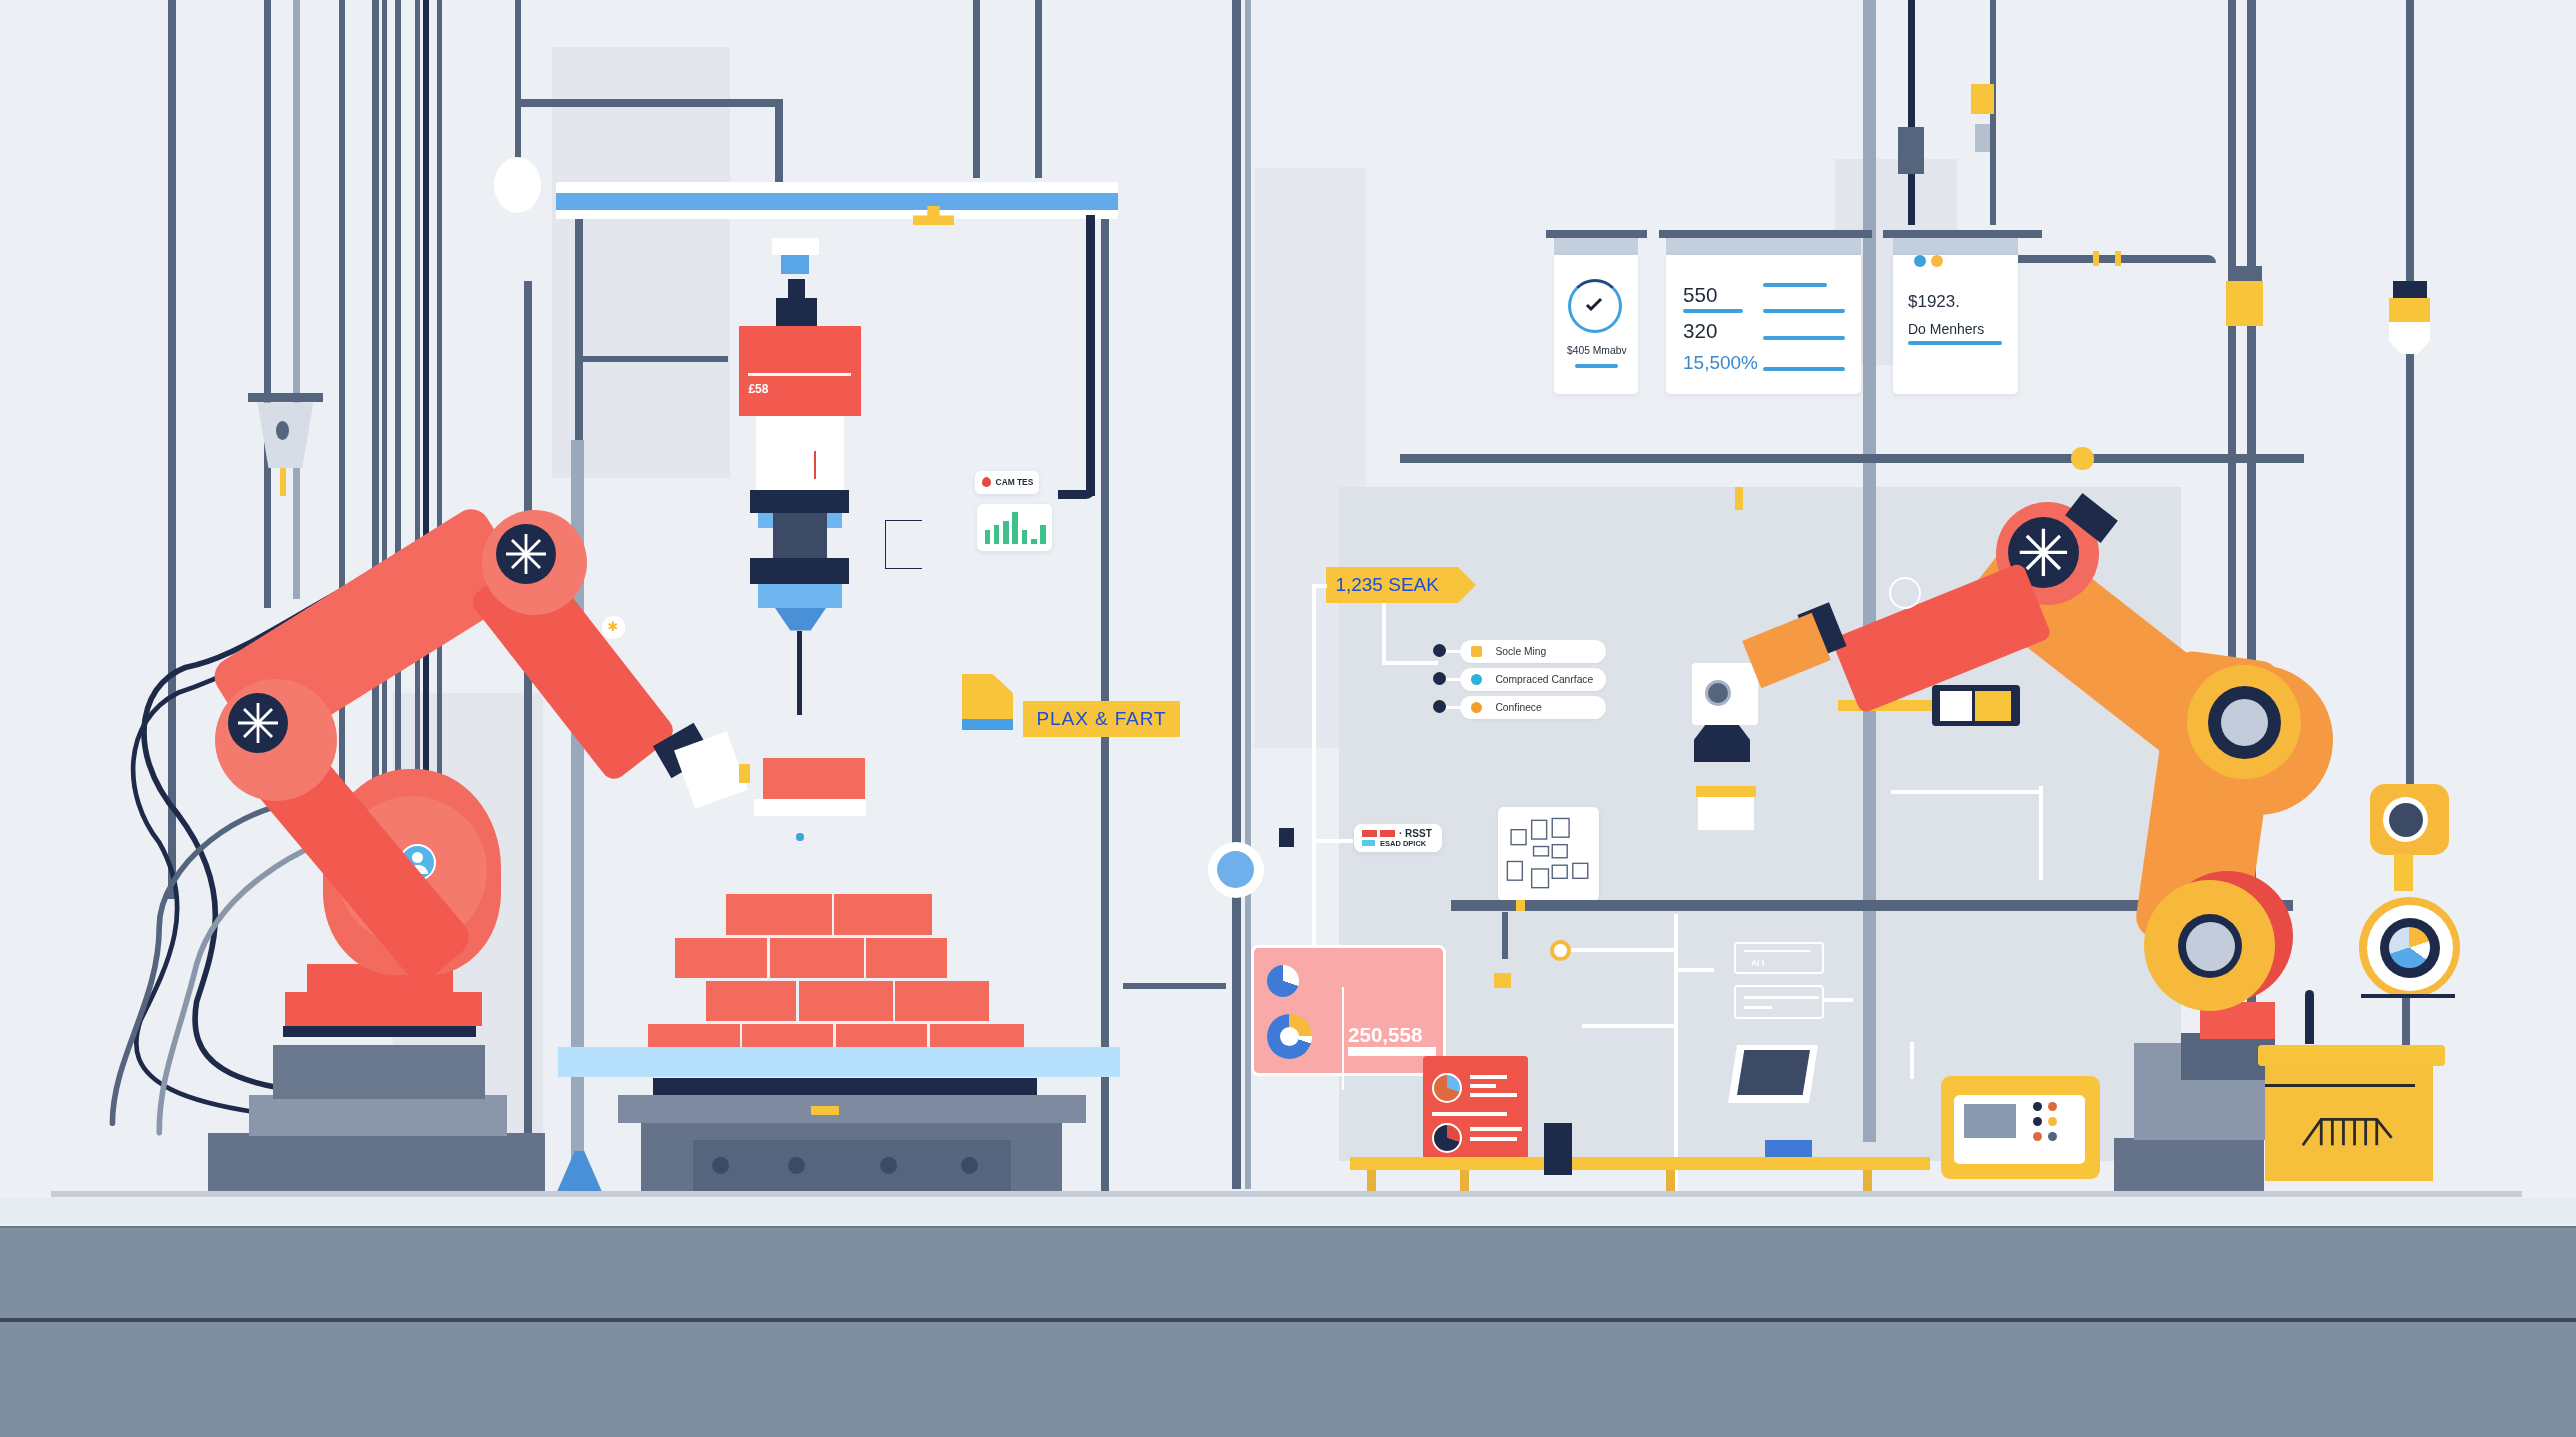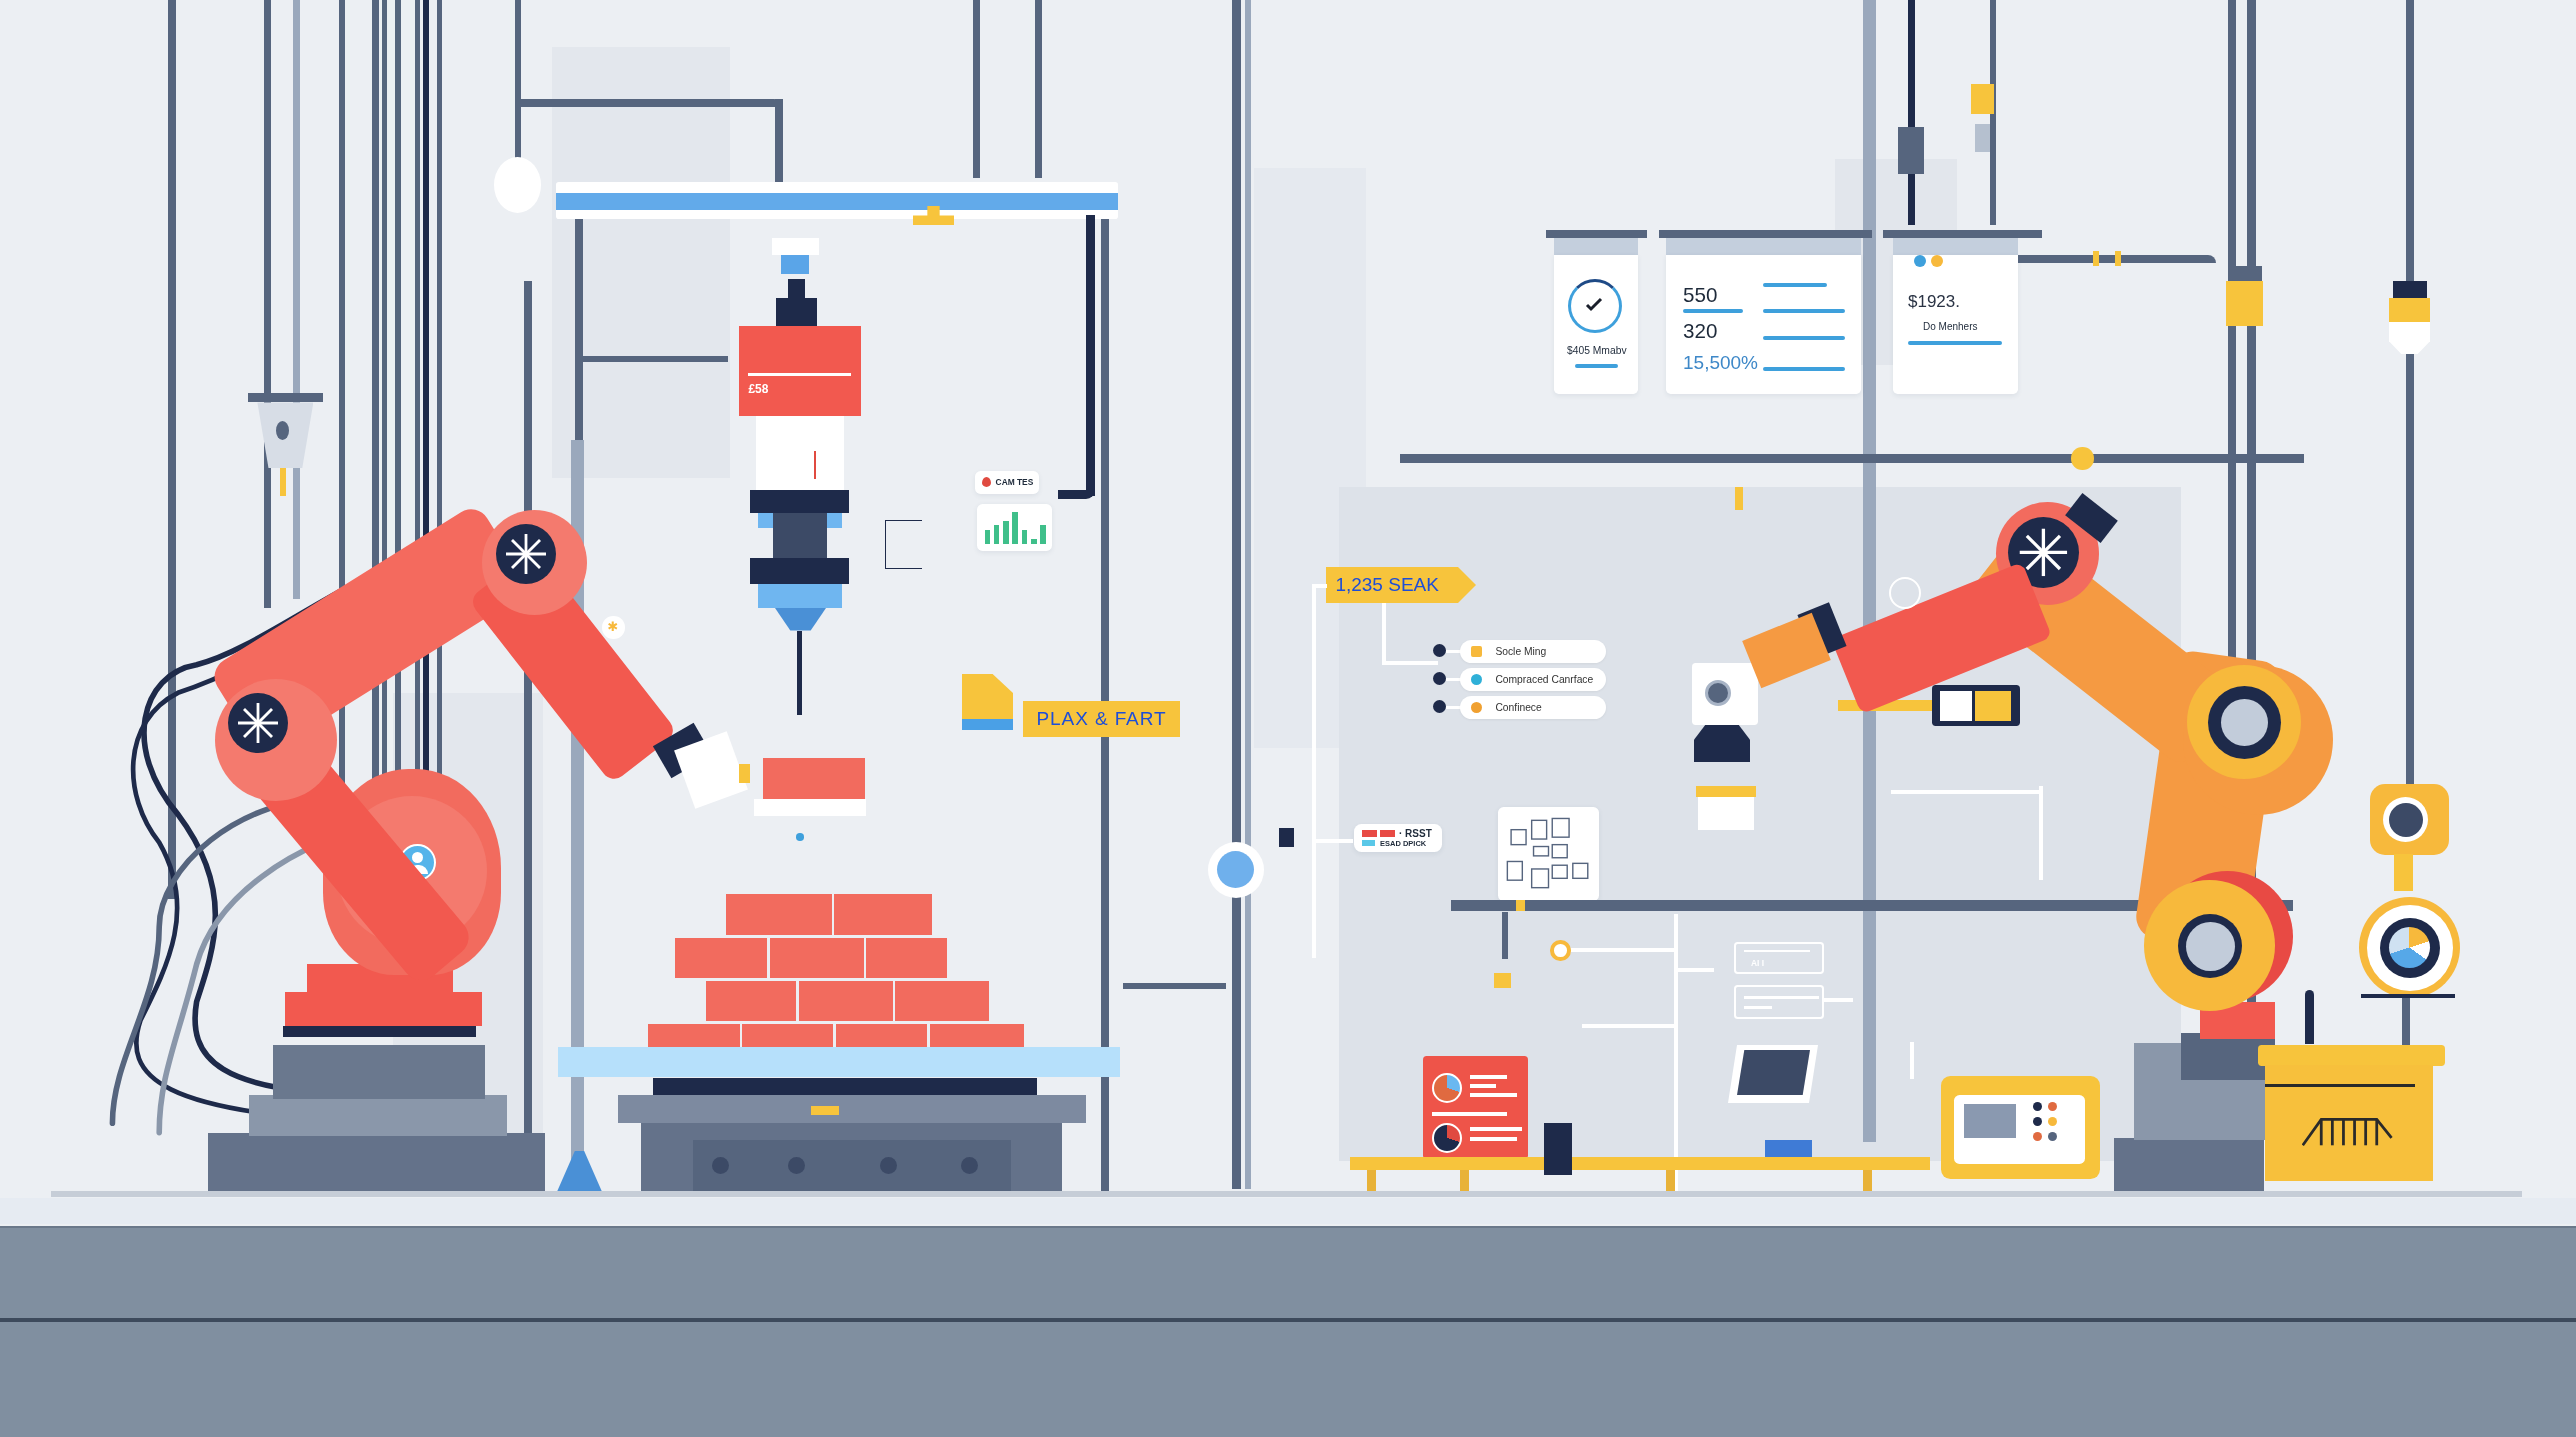--- a/index.html
+++ b/index.html
@@ -201,21 +201,21 @@
     <div class="line-blue" style="left:97px;top:81px;width:82px;"></div>
     <div class="line-blue" style="left:97px;top:112px;width:82px;"></div>
   </div>
 
   <div class="card-bar" style="left:1883px;top:230px;width:159px;height:7.5px;"></div>
   <div class="card-cap" style="left:1893px;top:238px;width:125px;height:17px;"></div>
   <div class="card" style="left:1893px;top:255px;width:125px;height:139px;border-radius:0 0 4.7px 4.7px;">
     <div class="dot" style="left:20.6px;top:0;width:12px;height:12px;background:#3ea0dc;"></div>
     <div class="dot" style="left:38px;top:0;width:12px;height:12px;background:#f7b93c;"></div>
     <div class="txt" style="left:15px;top:37px;font-size:17px;color:#2a3344;">$1923.</div>
-    <div class="txt" style="left:30px;top:66px;font-size:10px;">Do Menhers</div>
+    <div class="txt" style="left:15px;top:66px;font-size:14px;">Do Menhers</div>
     <div class="line-blue" style="left:15px;top:86px;width:94px;"></div>
   </div>
   <div class="pipe" style="left:2018px;top:255px;width:198px;height:7.5px;border-radius:0 13px 0 0;"></div>
   <div class="yellow abs" style="left:2093px;top:251px;width:5.6px;height:15px;"></div>
   <div class="yellow abs" style="left:2115px;top:251px;width:5.6px;height:15px;"></div>
 
   <div class="abs yellow" style="left:1971px;top:84px;width:22.5px;height:30px;"></div>
   <div class="abs" style="left:1975px;top:124px;width:15px;height:28px;background:#b5c0cf;"></div>
   <div class="abs slate" style="left:1898px;top:127px;width:26px;height:47px;"></div>
   <div class="abs slate" style="left:2228px;top:266px;width:34px;height:51px;"></div>
@@ -261,20 +261,29 @@
     <div class="abs" style="left:7.5px;top:16px;width:13px;height:5.6px;background:#5ac8e8;"></div>
     <div class="txt" style="left:45px;top:3.7px;font-size:10px;font-weight:700;">· RSST</div>
     <div class="txt" style="left:26px;top:15px;font-size:7.5px;font-weight:700;">ESAD  DPICK</div>
   </div>
   <div class="wline" style="left:1314px;top:839px;width:39px;height:3.7px;"></div>
   <div class="abs" style="left:1208px;top:842px;width:56px;height:56px;border-radius:50%;background:#fff;">
     <div class="abs" style="left:9.4px;top:9.4px;width:37px;height:37px;border-radius:50%;background:#6fb0ec;"></div>
   </div>
   <div class="abs navy" style="left:1279px;top:828px;width:15px;height:19px;"></div>
 
+  <div class="abs" style="left:1251px;top:945px;width:195px;height:131px;background:#f9aaa8;border:3.7px solid #fff;border-radius:7.5px;">
+    <div class="abs" style="left:13px;top:17px;width:32px;height:32px;border-radius:50%;background:conic-gradient(#fff 0 30%, #3f7bd6 30% 100%);"></div>
+    <div class="abs" style="left:13px;top:66px;width:45px;height:45px;border-radius:50%;background:conic-gradient(#f7b93c 0 25%, #fff 25% 30%, #3f7bd6 30% 100%);">
+      <div class="abs" style="left:13px;top:13px;width:19px;height:19px;border-radius:50%;background:#fff;"></div>
+    </div>
+    <div class="abs" style="left:88px;top:39px;width:1.9px;height:103px;background:#fff;"></div>
+    <div class="txt" style="left:94px;top:75px;font-size:20.6px;color:#fff;font-weight:700;">250,558</div>
+    <div class="abs white" style="left:94px;top:99px;width:88px;height:9.4px;"></div>
+  </div>
   <div class="pipe" style="left:1123px;top:983px;width:103px;height:5.6px;"></div>
 
   <div class="abs red" style="left:1423px;top:1056px;width:105px;height:103px;background:#ee5449;border-radius:3.7px;">
     <div class="abs" style="left:9.4px;top:17px;width:30px;height:30px;border-radius:50%;background:conic-gradient(#6ab8f0 0 30%, #e06a40 30% 100%);border:2.8px solid #fff;"></div>
     <div class="abs" style="left:47px;top:19px;width:37px;height:3.7px;background:#fff;"></div>
     <div class="abs" style="left:47px;top:28px;width:26px;height:3.7px;background:#fff;"></div>
     <div class="abs" style="left:47px;top:37px;width:47px;height:3.7px;background:#fff;"></div>
     <div class="abs" style="left:9.4px;top:56px;width:75px;height:3.7px;background:#fff;"></div>
     <div class="abs" style="left:9.4px;top:67px;width:30px;height:30px;border-radius:50%;background:conic-gradient(#e04a40 0 30%, #1e2a4a 30% 100%);border:2.8px solid #fff;"></div>
     <div class="abs" style="left:47px;top:71px;width:52px;height:3.7px;background:#fff;"></div>

